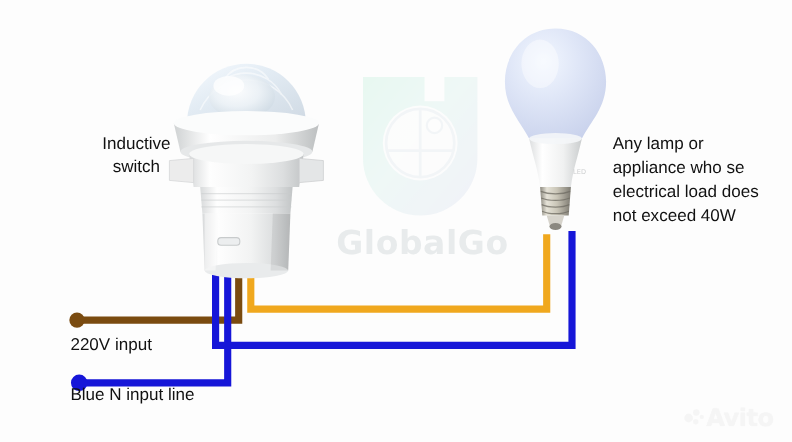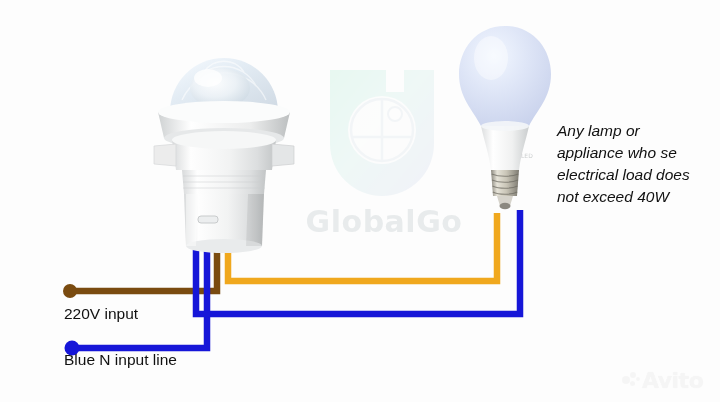--- a/index.html
+++ b/index.html
@@ -53,21 +53,21 @@
     line-height:21px;
     white-space:pre-line;
     z-index:40;
   }
   #label-inductive{left:64px;top:120px;width:120px;text-align:center;}
   #label-brown{left:64px;top:256px;}
   #label-220v{left:64px;top:303px;}
   #label-bluezero{left:64px;top:349px;}
   #label-yellowout{left:307px;top:250px;}
   #label-bluezeroout{left:307px;top:323px;}
-  #label-anylamp{left:557px;top:120px;width:150px;line-height:22px;font-style:italic;}
+  #label-anylamp{left:557px;top:120px;width:150px;line-height:22px;}
 
   
   .wire{position:absolute;z-index:20;}
 
   
   .sensor{position:absolute;left:148px;top:38px;width:152px;height:218px;z-index:30;}
   .bulb{position:absolute;left:455px;top:22px;width:100px;height:190px;z-index:30;}
 </style>
 </head>
 <body>
@@ -223,20 +223,22 @@
       <path d="M36.6 152 C44 155 56 155 63.4 152"></path>
       <path d="M37.0 158 C44 161 56 161 63.0 158"></path>
       <path d="M37.4 164 C44 167 56 167 62.6 164"></path>
       <path d="M37.8 170 C44 173 56 173 62.2 170"></path>
     </g>
 
     <path d="M42 174 L58 174 L55 184 L45 184 Z" fill="#d6d3cb"></path>
     <ellipse cx="50" cy="184" rx="5.5" ry="3.2" fill="#8b8880"></ellipse>
   </svg>
 
+  <div class="lbl" id="label-inductive">Inductive
+switch</div>
 
 
   <div class="lbl" id="label-220v">220V input</div>
 
   <div class="lbl" id="label-bluezero">Blue N input line</div>
 
 
 
   <div class="lbl" id="label-anylamp">Any lamp or appliance who se electrical load does not exceed 40W</div>
 

